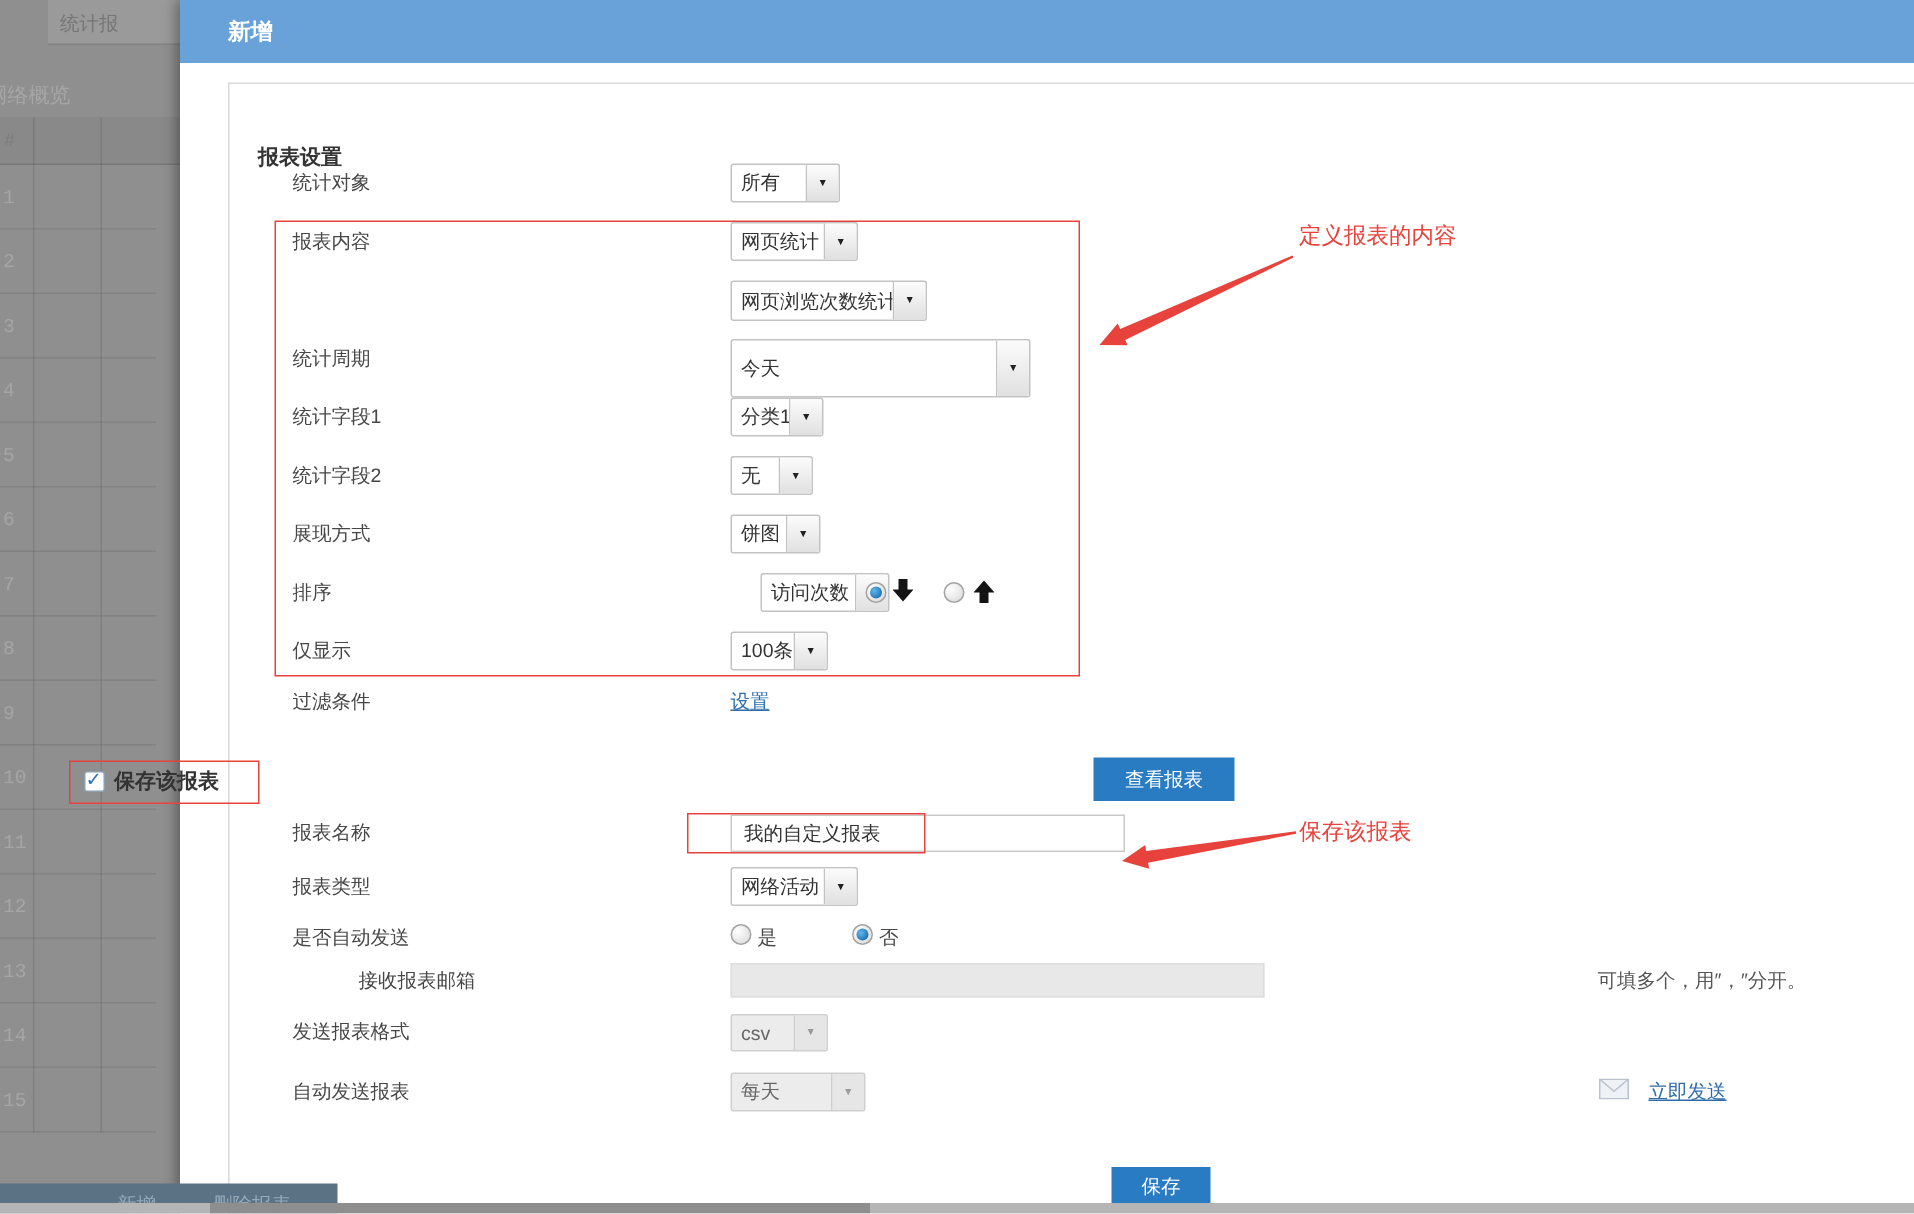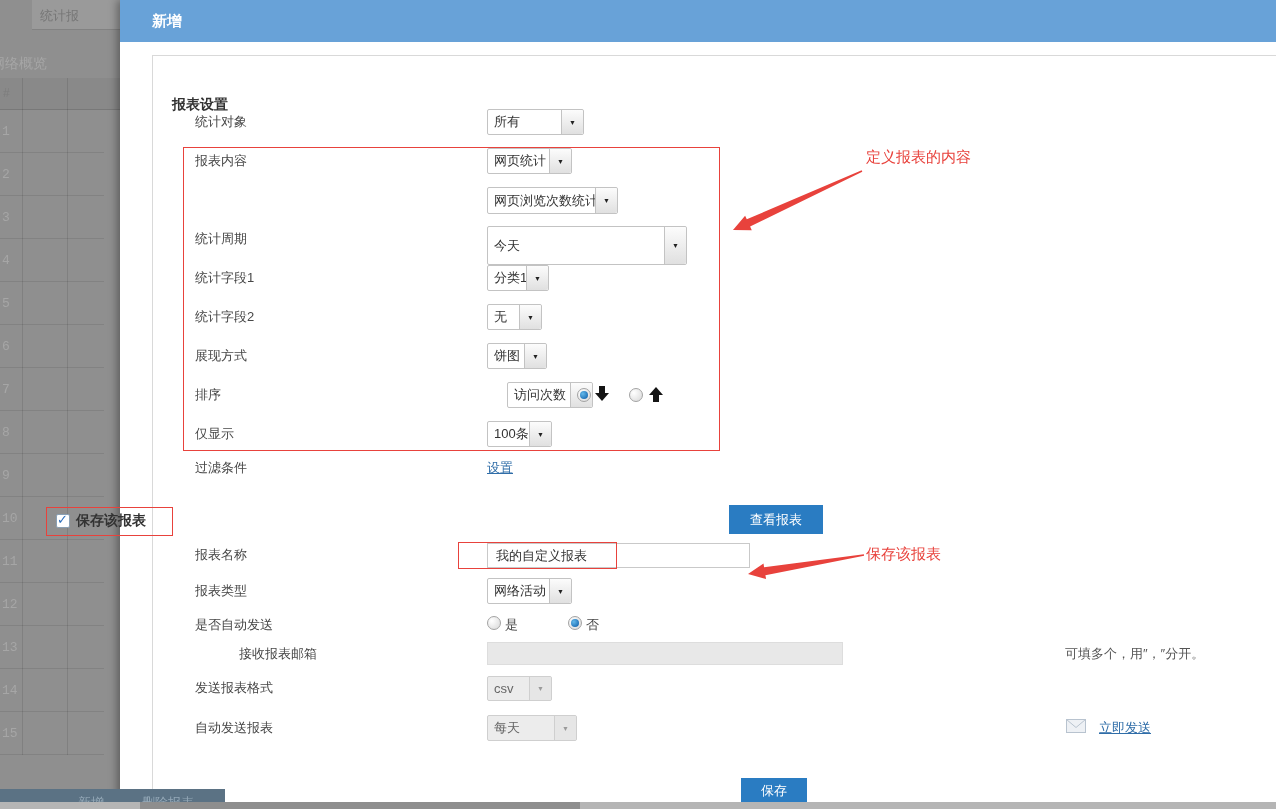--- a/index.html
+++ b/index.html
@@ -136,21 +136,21 @@
   <div class="modal">
     <div class="modal-header">
       <div class="modal-title">新增</div>
     </div>
     <div class="panel"></div>
   </div>
 
   <div class="section-title" style="z-index:2;margin-top:20px;">报表设置</div>
 
   <div class="form-label" style="left:195px;top:113px;z-index:2;">统计对象</div>
-  <div class="combo" style="left:487px;top:109px;width:97px;z-index:2;">
+  <div class="combo" style="left:487px;top:109px;width:73px;z-index:2;">
     <span class="ctext">所有</span>
     <span class="cbtn"></span>
   </div>
 
   <div class="form-label" style="left:195px;top:152px;z-index:2;">报表内容</div>
   <div class="combo" style="left:487px;top:148px;width:85px;z-index:2;">
     <span class="ctext">网页统计</span>
     <span class="cbtn"></span>
   </div>
   <div class="combo" style="left:487px;top:187px;width:131px;height:27px;z-index:2;">

